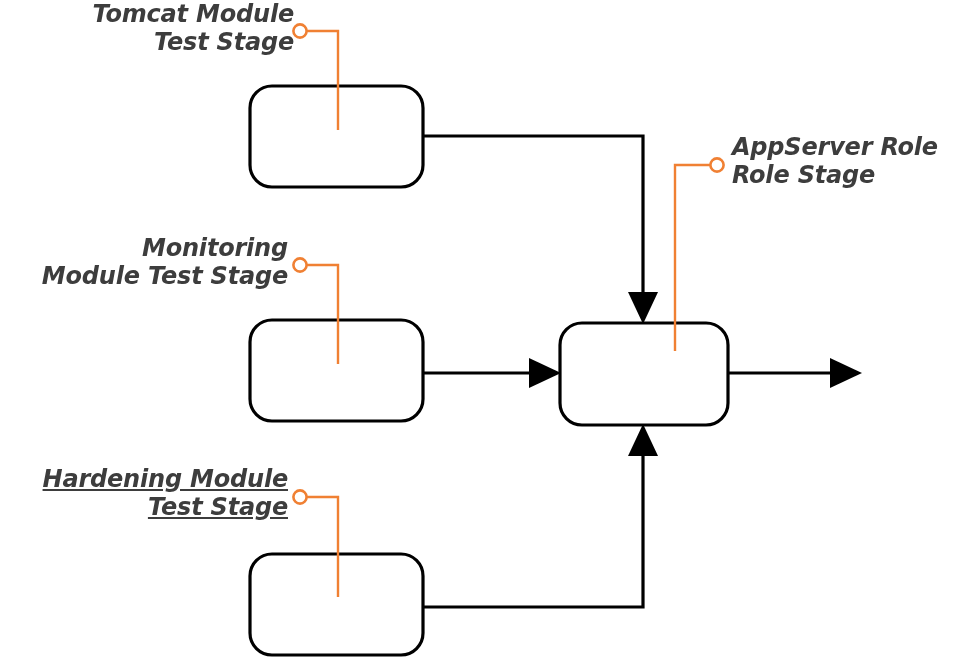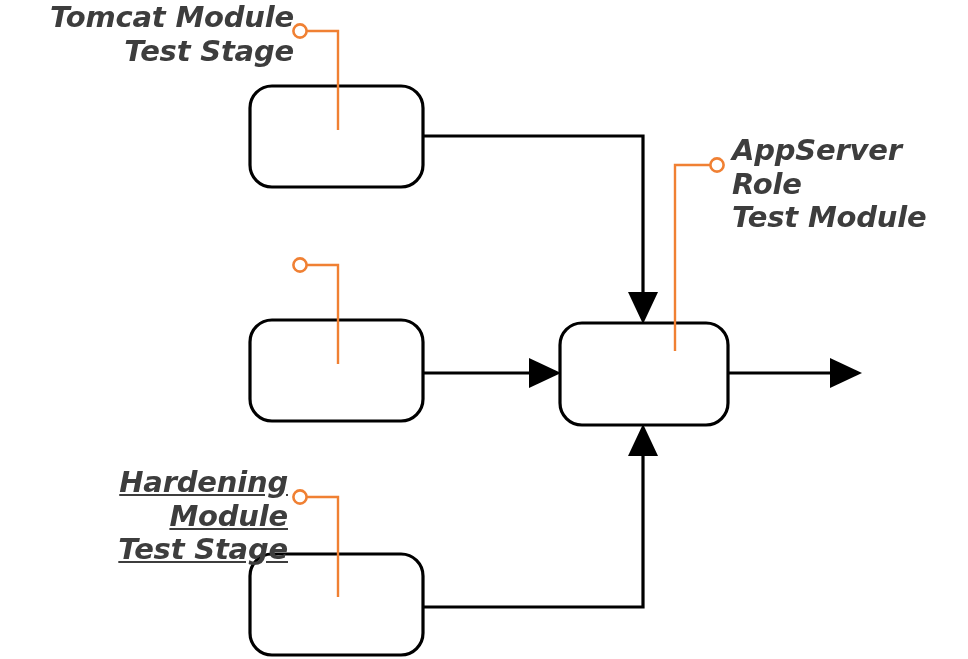--- a/index.html
+++ b/index.html
@@ -57,21 +57,21 @@
     fill: #ffffff;
     stroke: #F08033;
     stroke-width: 2.6;
   }
   .callout-label {
     position: absolute;
     color: #3D3D3D;
     font-family: "DejaVu Sans", "Liberation Sans", sans-serif;
     font-weight: bold;
     font-style: italic;
-    font-size: 29px;
+    font-size: 24px;
     line-height: 1.16;
     letter-spacing: -0.2px;
     white-space: pre-line;
     pointer-events: none;
   }
   .label-right-aligned {
     text-align: right;
   }
   .label-left-aligned {
     text-align: left;
@@ -151,20 +151,22 @@
     <g>
       <path class="callout-line" d="M 710 165 L 675 165 L 675 351"></path>
       <circle class="callout-dot" cx="717" cy="165" r="6.6"></circle>
     </g>
 
   </svg>
 
   <div id="label-tomcat" class="callout-label label-right-aligned">Tomcat Module
 Test Stage</div>
 
+  <div id="label-monitoring" class="callout-label label-right-aligned">Monitoring
+Module Test Stage</div>
 
   <div id="label-hardening" class="callout-label label-right-aligned">Hardening Module
 Test Stage</div>
 
   <div id="label-appserver" class="callout-label label-left-aligned">AppServer Role
-Test Module</div>
+Role Stage</div>
 
 </div>
 
 </body></html>

